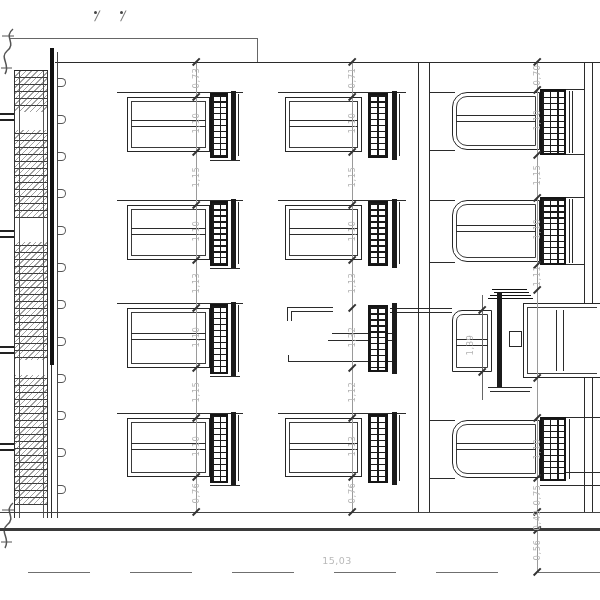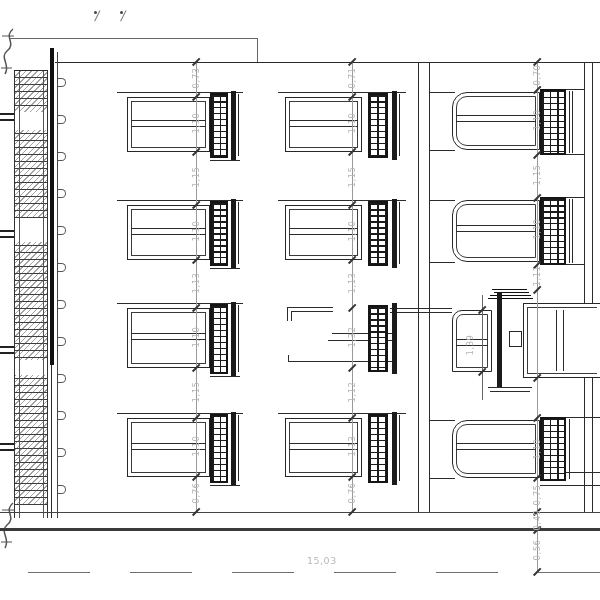--- a/index.html
+++ b/index.html
@@ -15,21 +15,21 @@
                 border-top:1.5px solid #2b2b2b;border-bottom:1.5px solid #2b2b2b;box-sizing:border-box;}
   .rndL{border-radius:15px 0 0 15px;}
   .rndL .inner{border-radius:11px 0 0 11px;}
   .rail{position:absolute;border:2px solid #151515;box-sizing:border-box;background-color:#fff;
         background-image:repeating-linear-gradient(180deg,#1b1b1b 0 1.5px,transparent 1.5px 6px),
                          repeating-linear-gradient(90deg,#1b1b1b 0 1.5px,transparent 1.5px 7.5px);}
   .bar{position:absolute;width:5px;background:#1b1b1b;}
   .tk{position:absolute;width:10px;height:1.5px;background:#333;transform:rotate(-45deg);}
   .dl{position:absolute;width:34px;text-align:center;font-size:8.5px;letter-spacing:.5px;
       color:#b4b4b4;transform:rotate(-90deg);white-space:nowrap;}
-  .dlh{position:absolute;width:60px;text-align:left;font-size:9.5px;letter-spacing:.5px;color:#b9b9b9;}
+  .dlh{position:absolute;width:60px;text-align:center;font-size:9.5px;letter-spacing:.5px;color:#b9b9b9;}
   .shaft{position:absolute;left:14px;top:70px;width:34px;height:448px;box-sizing:border-box;
          border-left:1px solid #333;border-right:1px solid #333;
          background-image:repeating-linear-gradient(135deg,rgba(70,70,70,.5) 0 1px,transparent 1px 4px),
                           repeating-linear-gradient(180deg,#3c3c3c 0 1px,transparent 1px 7px);}
   .gap{position:absolute;background:#fff;left:0;right:0;}
   .bump{position:absolute;left:58px;width:8px;height:9px;background:#fff;border:1px solid #555;
         border-left:none;border-radius:0 9px 9px 0;box-sizing:border-box;}
   .stub{position:absolute;left:0;width:14px;height:8px;
         border-top:2px solid #222;border-bottom:2px solid #222;box-sizing:border-box;}
   .mark{position:absolute;color:#7d7d7d;font-size:13px;font-style:italic;}

